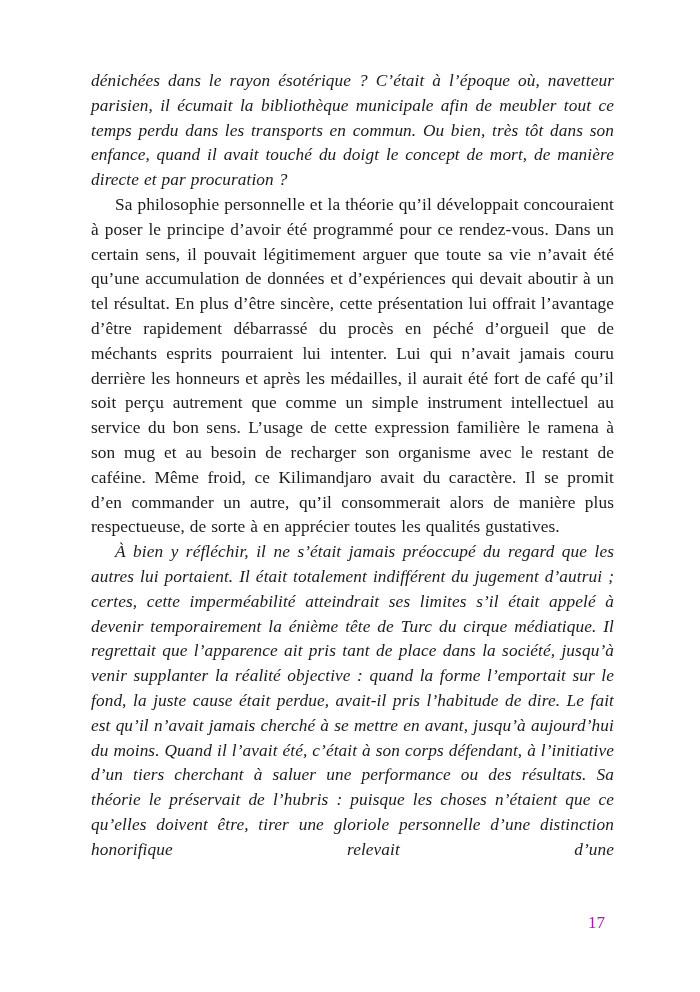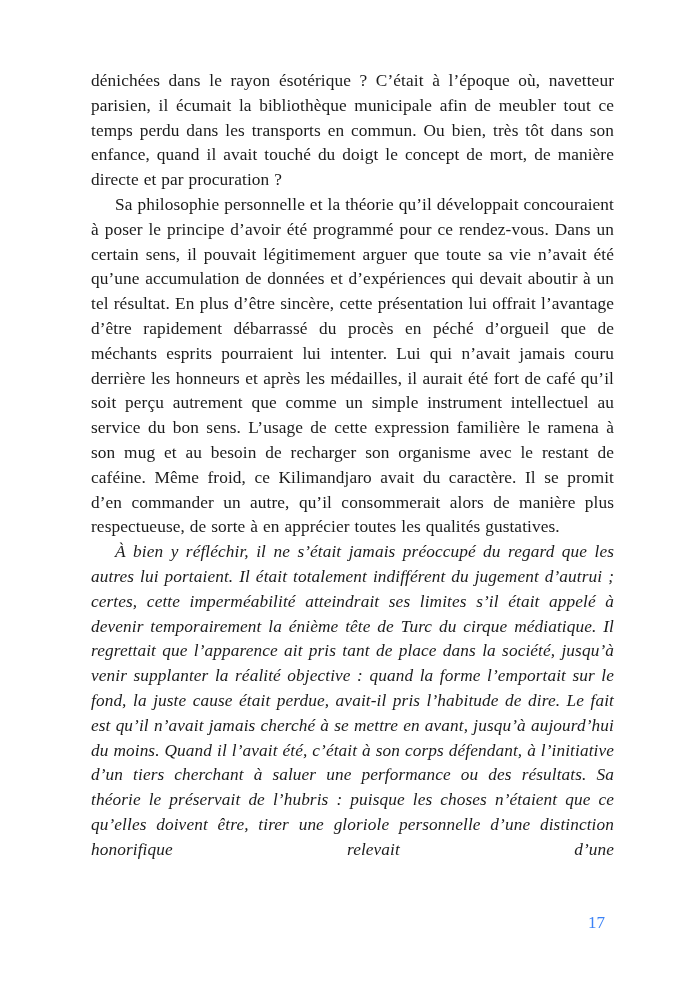--- a/index.html
+++ b/index.html
@@ -33,33 +33,34 @@
     -webkit-hyphens: none;
     word-spacing: 0.5px;
   }
   .para {
     margin: 0;
     padding: 0;
     text-indent: 24px;
   }
   .para.continuation {
     text-indent: 0;
+    font-style: italic;
   }
   
   .para.fill-last {
     text-align-last: justify;
     font-style: italic;
   }
   .page-number {
     position: absolute;
     top: 911px;
     right: 95px;
     font-size: 17px;
     line-height: 24px;
-    color: #3b82f6;
+    color: #a21caf;
   }
 </style>
 </head>
 <body>
 
 <div class="book-page">
   <div class="text-block">
     <p class="para continuation">dénichées dans le rayon ésotérique&nbsp;? C’était à l’époque où, navetteur parisien, il écumait la bibliothèque municipale afin de meubler tout ce temps perdu dans les transports en commun. Ou bien, très tôt dans son enfance, quand il avait touché du doigt le concept de mort, de manière directe et par procuration&nbsp;?</p>
     <p class="para">Sa philosophie personnelle et la théorie qu’il développait concouraient à poser le principe d’avoir été programmé pour ce rendez-vous. Dans un certain sens, il pouvait légitimement arguer que toute sa vie n’avait été qu’une accumulation de données et d’expériences qui devait aboutir à un tel résultat. En plus d’être sincère, cette présentation lui offrait l’avantage d’être rapidement débarrassé du procès en péché d’orgueil que de méchants esprits pourraient lui intenter. Lui qui n’avait jamais couru derrière les honneurs et après les médailles, il aurait été fort de café qu’il soit perçu autrement que comme un simple instrument intellectuel au service du bon sens. L’usage de cette expression familière le ramena à son mug et au besoin de recharger son organisme avec le restant de caféine. Même froid, ce Kilimandjaro avait du caractère. Il se promit d’en commander un autre, qu’il consommerait alors de manière plus respectueuse, de sorte à en apprécier toutes les qualités gustatives.</p>
     <p class="para fill-last">À bien y réfléchir, il ne s’était jamais préoccupé du regard que les autres lui portaient. Il était totalement indifférent du jugement d’autrui&nbsp;; certes, cette imperméabilité atteindrait ses limites s’il était appelé à devenir temporairement la énième tête de Turc du cirque médiatique. Il regrettait que l’apparence ait pris tant de place dans la société, jusqu’à venir supplanter la réalité objective&nbsp;: quand la forme l’emportait sur le fond, la juste cause était perdue, avait-il pris l’habitude de dire. Le fait est qu’il n’avait jamais cherché à se mettre en avant, jusqu’à aujourd’hui du moins. Quand il l’avait été, c’était à son corps défendant, à l’initiative d’un tiers cherchant à saluer une performance ou des résultats. Sa théorie le préservait de l’hubris&nbsp;: puisque les choses n’étaient que ce qu’elles doivent être, tirer une gloriole personnelle d’une distinction honorifique relevait d’une</p>

